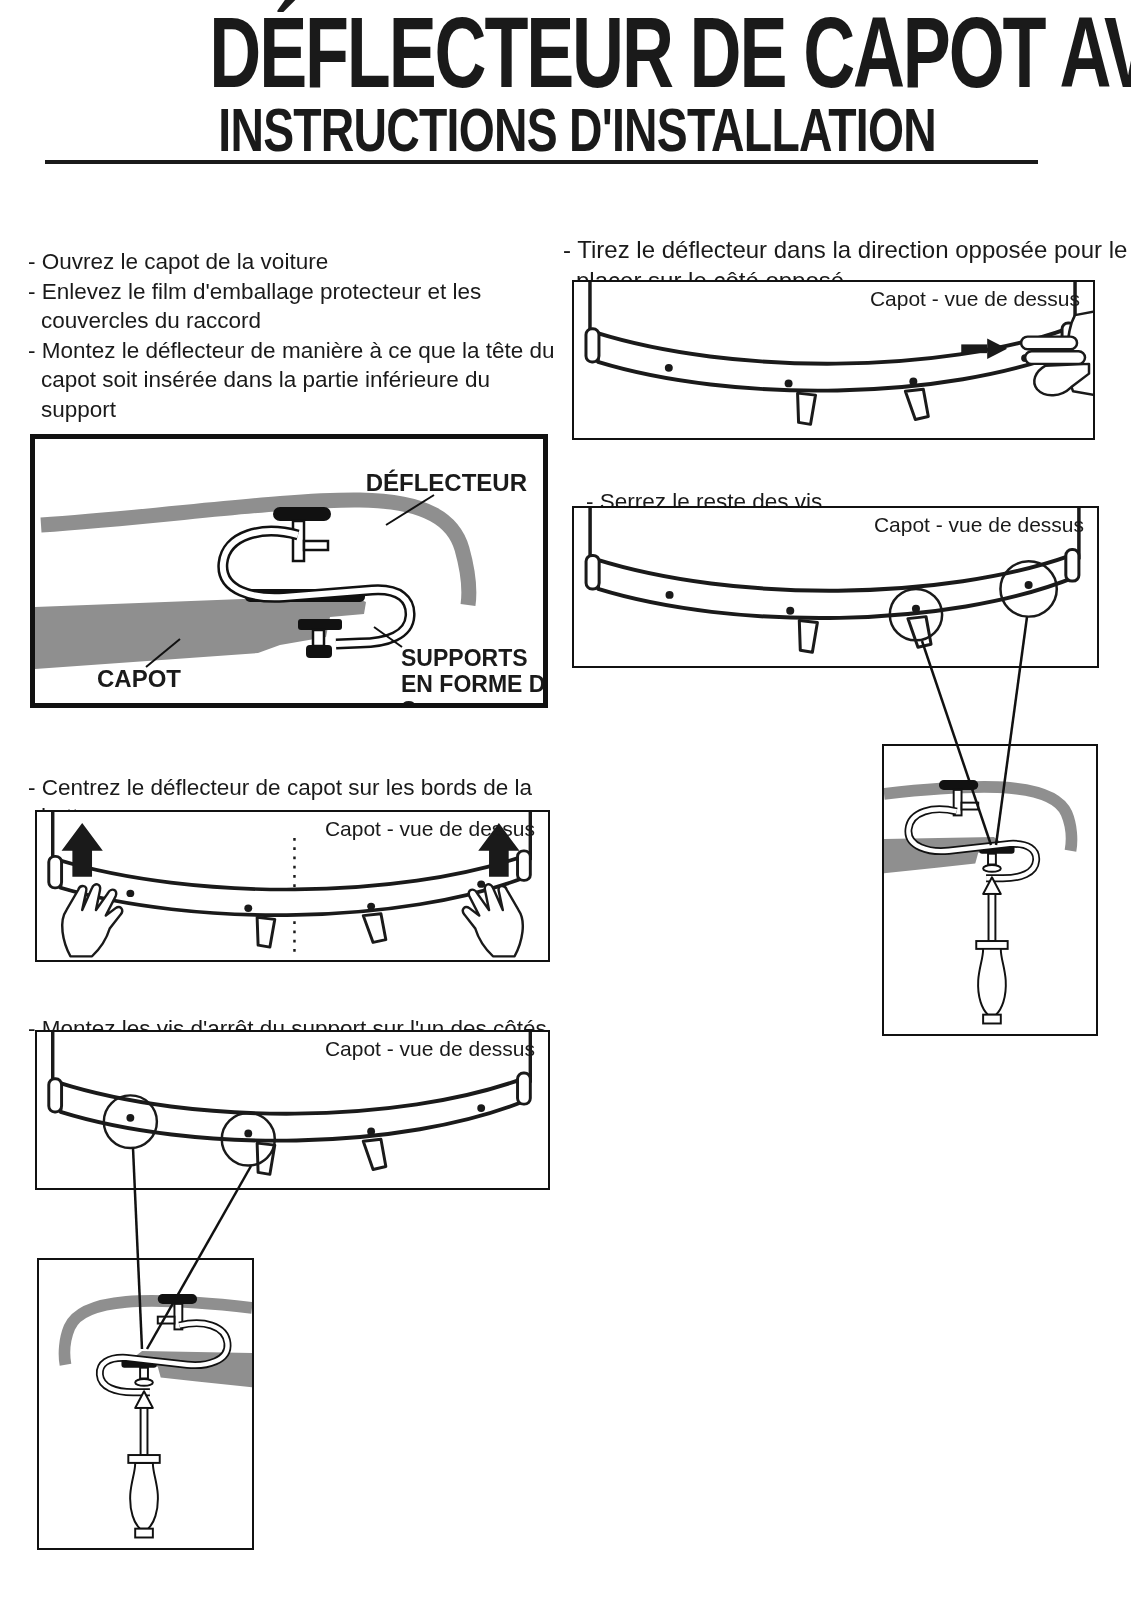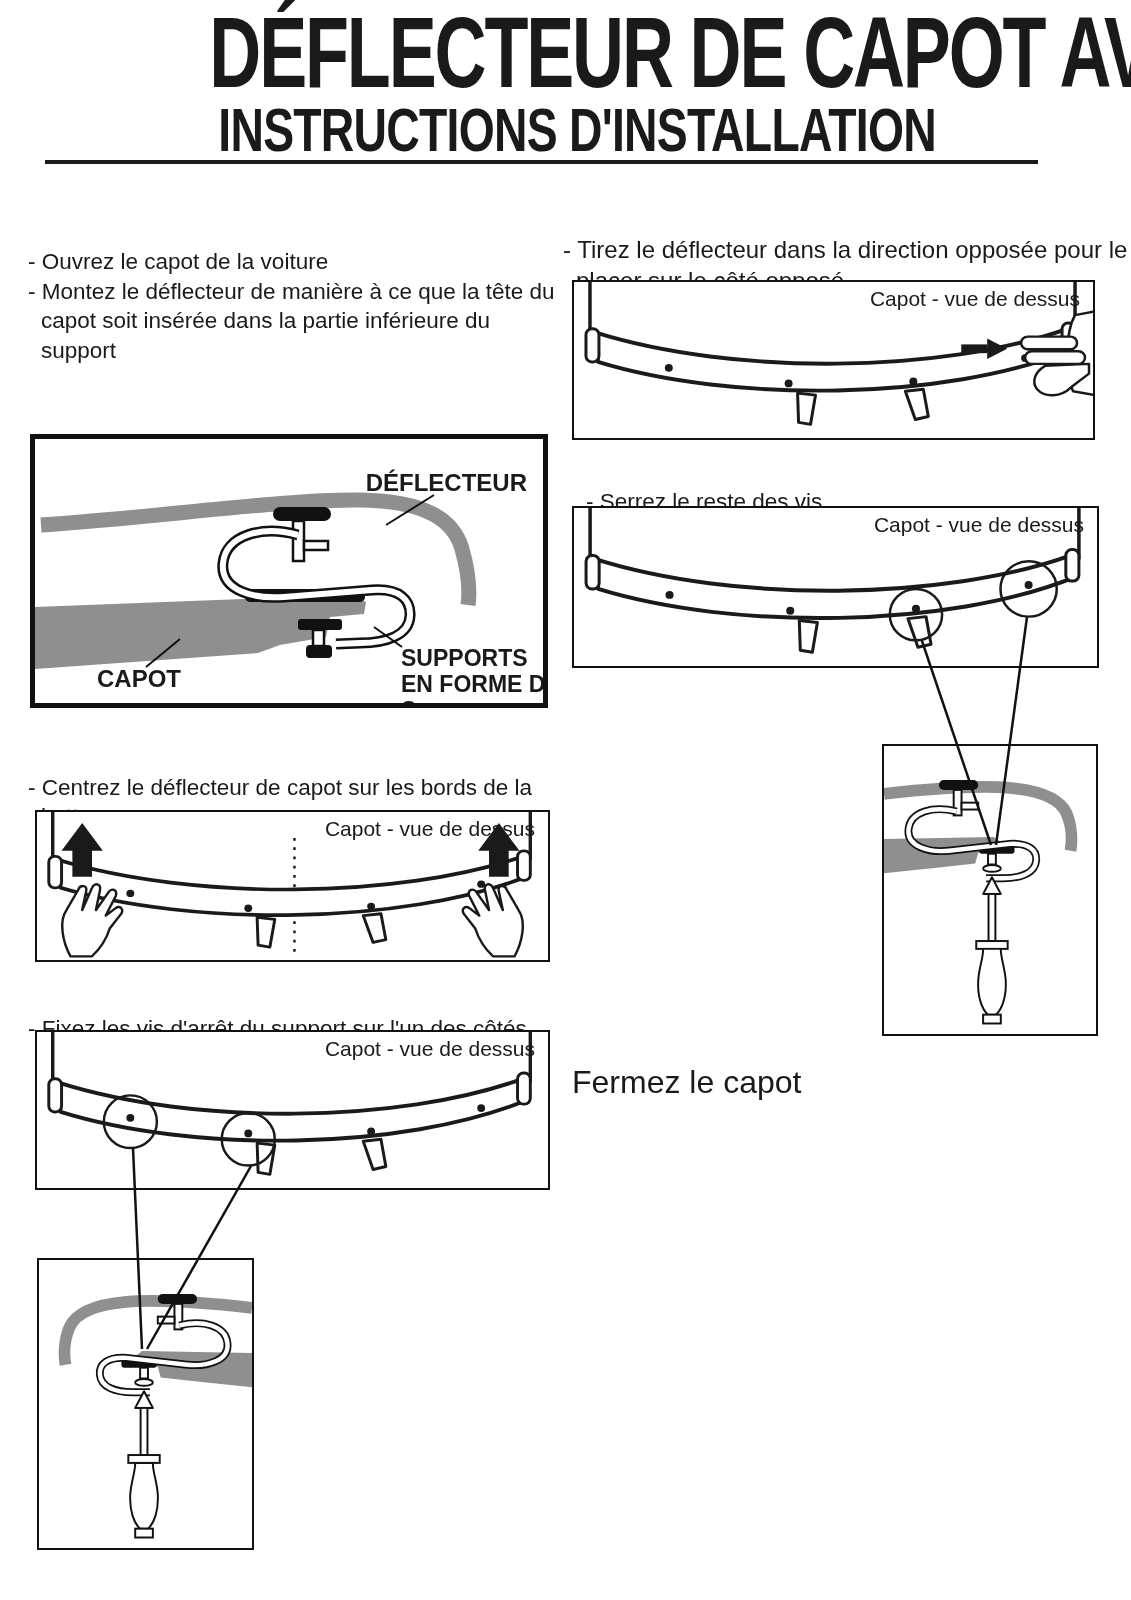--- a/index.html
+++ b/index.html
@@ -94,28 +94,28 @@
   <div class="title-wrap">
     <span class="title-squeeze">DÉFLECTEUR DE CAPOT AVANT</span>
   </div>
   <div class="subtitle-wrap">
     <span class="subtitle-squeeze">INSTRUCTIONS D'INSTALLATION</span>
   </div>
   <div class="rule"></div>
 
   <div class="bullets">
     <p class="bullet">- Ouvrez le capot de la voiture</p>
+    <p class="bullet">- Enlevez le film d'emballage protecteur et les couvercles du raccord</p>
     <p class="bullet">- Montez le déflecteur de manière à ce que la tête du capot soit insérée dans la partie inférieure du support</p>
   </div>
 
   <p class="step" id="step-tirez">- Tirez le déflecteur dans la direction opposée pour le placer sur le côté opposé</p>
   <p class="step" id="step-serrez">- Serrez le reste des vis</p>
   <p class="step" id="step-centrez">- Centrez le déflecteur de capot sur les bords de la hotte</p>
-  <p class="step" id="step-fixez">- Fixez les vis d'arrêt du support sur l'un des côtés</p>
-  <p class="step" id="step-fermez">Fermez le capot</p>
+  <p class="step" id="step-fixez">- Montez les vis d'arrêt du support sur l'un des côtés</p>
 
   <div class="dbox" id="box-l1">
     <svg viewBox="0 0 508 264" preserveAspectRatio="none">
       <g>
         <path d="M6,86 C125,78 250,60 325,61 C393,62 419,82 427,110 C434,135 435,152 433,166" stroke="#8f8f8f" stroke-width="15" fill="none"></path>
       </g>
       <g>
         <path d="M0,168 L315,156 L331,163 L329,175 L295,178 L291,198 L245,206 L223,214 L0,230 Z" fill="#8f8f8f"></path>
       </g>
       <rect x="210" y="150" width="120" height="13" rx="5" fill="#111"></rect>

